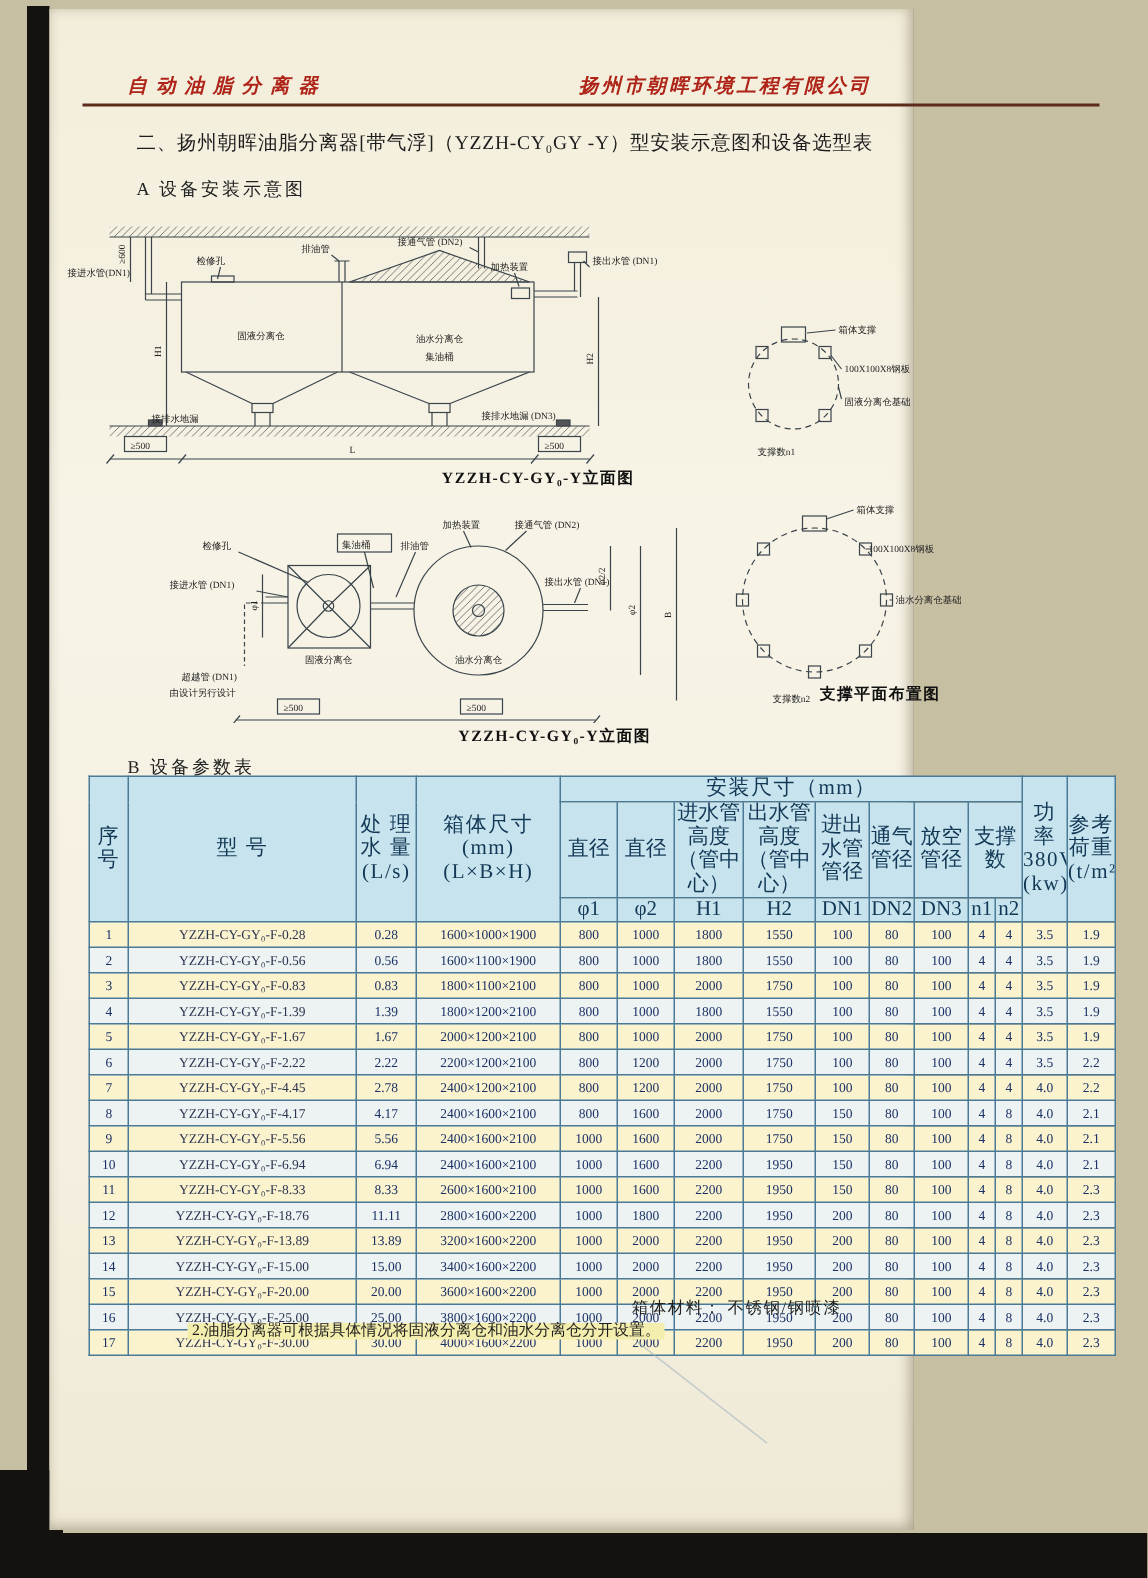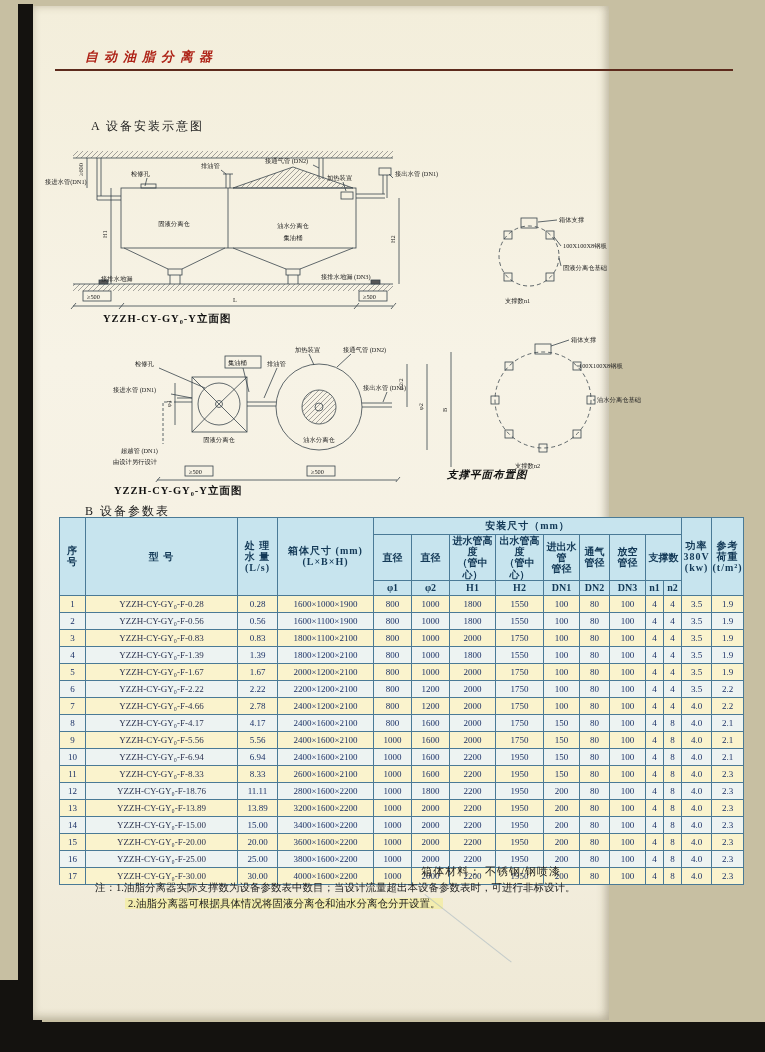--- a/index.html
+++ b/index.html
@@ -17,28 +17,28 @@
     box-shadow:inset -4px 0 8px rgba(90,80,50,.25), inset 0 -4px 8px rgba(90,80,50,.2);
   }
   .brand{position:absolute;top:42px;color:#ae2418;font-weight:bold;font-style:italic;font-size:13px;}
   .brand-left{left:52px;letter-spacing:6px;}
   .brand-right{right:28px;letter-spacing:2px;}
   .header-rule{position:absolute;top:63px;left:22px;width:678px;border-top:2px solid #5d2a1c;}
   .doc-title{position:absolute;top:80px;left:58px;font-size:13px;color:#1d1d1d;letter-spacing:0.5px;}
   .section-label{position:absolute;font-size:12px;color:#222;letter-spacing:2px;}
   .sec-a{top:112px;left:58px;text-align:center;}
   .sec-b{top:497px;left:52px;font-family:Liberation Serif, serif;}
-  .fig-caption{position:absolute;font-size:10.5px;font-weight:bold;color:#111;letter-spacing:1px;text-align:left;}
+  .fig-caption{position:absolute;font-size:10.5px;font-weight:bold;color:#111;letter-spacing:1px;text-align:right;}
   .diag{position:absolute;}
   .diag text{font-size:6.3px;fill:#222;stroke:none;font-family:"Liberation Serif","DejaVu Serif",serif;}
   .diag .dln{stroke:#39444b;stroke-width:0.8;fill:none;}
   .params-wrap{position:absolute;left:26px;top:511px;width:684px;}
   table.params{border-collapse:collapse;width:684px;table-layout:fixed;color:#1b3166;}
   table.params th,table.params td{border:1px solid #4a7a96;padding:0;text-align:center;vertical-align:middle;line-height:1.12;overflow:hidden;}
-  table.params thead th{background:#c7e4ee;font-weight:bold;color:#123856;font-size:10px;white-space:pre-line;}
+  table.params thead th{background:#c7e4ee;font-weight:normal;color:#123856;font-size:14px;white-space:pre-line;}
   .hrow1 th{height:16px;letter-spacing:1px;}
   .hrow2 th{height:36px;font-size:8px;}
   .hrow3 th{height:14px;}
   table.params tbody td{height:16px;font-size:9px;}
   tr.odd{background:#faf3cd;}
   tr.even{background:#edf3f2;}
   td.model-cell{font-size:8.6px;color:#2b3350;}
   .material{position:absolute;top:858px;right:48px;font-size:11px;color:#222;letter-spacing:1px;font-family:Liberation Serif, serif;}
   .notes{position:absolute;top:874px;left:62px;font-size:10.5px;color:#1e1e1e;line-height:1.55;}
   .notes .indent{padding-left:30px;}
@@ -48,22 +48,24 @@
 </head>
 <body>
 
 <div class="edge-left"></div>
 <div class="edge-bottom"></div>
 <div class="edge-corner"></div>
 
 <div class="page">
 
   <div class="brand brand-left">自动油脂分离器</div>
+  <div class="brand brand-right">扬州市朝晖环境工程有限公司</div>
   <div class="header-rule"></div>
 
+  <div class="doc-title">二、扬州朝晖油脂分离器[带气浮]（YZZH-CY₀GY -Y）型安装示意图和设备选型表</div>
   <div class="section-label sec-a">A 设备安装示意图</div>
 
   <svg class="diag" style="left:10px;top:130px;" width="424" height="182" viewBox="0 0 424 182">
     <defs>
       <pattern id="h1" width="5" height="5" patternUnits="userSpaceOnUse">
         <path d="M0,5 L5,0" stroke="#6b6b6b" stroke-width="0.6"></path>
       </pattern>
     </defs>
     <g class="dln">
       <rect x="30" y="15" width="320" height="7" fill="url(#h1)" stroke="none"></rect>
@@ -192,21 +194,21 @@
       <rect x="38" y="74" width="8" height="8"></rect>
       <rect x="52" y="40" width="8" height="8"></rect>
       <rect x="120" y="40" width="8" height="8"></rect>
       <path d="M116,18 L98,24 M124,44 L128,44 M140,78 L142,78"></path>
     </g>
     <text x="118" y="20">箱体支撑</text>
     <text x="126" y="46">100X100X8钢板</text>
     <text x="144" y="80">油水分离仓基础</text>
     <text x="62" y="146" font-size="7">支撑数n2</text>
   </svg>
-  <div class="fig-caption" style="left:414px;top:462px;width:180px;font-style:italic;">支撑平面布置图</div>
+  <div class="fig-caption" style="left:414px;top:450px;width:180px;">支撑平面布置图</div>
 
   <div class="section-label sec-b">B 设备参数表</div>
 
   <div class="params-wrap">
     <table class="params">
       <colgroup>
         <col style="width:26px">
           <col style="width:152px">
           <col style="width:40px">
           <col style="width:96px">
@@ -365,21 +367,21 @@
             <td>100</td>
             <td>80</td>
             <td>100</td>
             <td>4</td>
             <td>4</td>
             <td>3.5</td>
             <td>2.2</td>
           </tr>
           <tr class="odd">
             <td>7</td>
-            <td class="model-cell">YZZH-CY-GY₀-F-4.66</td>
+            <td class="model-cell">YZZH-CY-GY₀-F-4.45</td>
             <td>2.78</td>
             <td>2400×1200×2100</td>
             <td>800</td>
             <td>1200</td>
             <td>2000</td>
             <td>1750</td>
             <td>100</td>
             <td>80</td>
             <td>100</td>
             <td>4</td>
@@ -557,18 +559,17 @@
             <td>4.0</td>
             <td>2.3</td>
           </tr>
         </tbody>
     </table>
   </div>
 
   <div class="material">箱体材料：  不锈钢/钢喷漆</div>
 
   <div class="notes">
-    <div>注：1.油脂分离器实际支撑数为设备参数表中数目；当设计流量超出本设备参数表时，可进行非标设计。</div>
     <div class="indent"><span class="hl">2.油脂分离器可根据具体情况将固液分离仓和油水分离仓分开设置。</span></div>
   </div>
 
   <div class="scan-line"></div>
 </div>
 
 </body></html>

